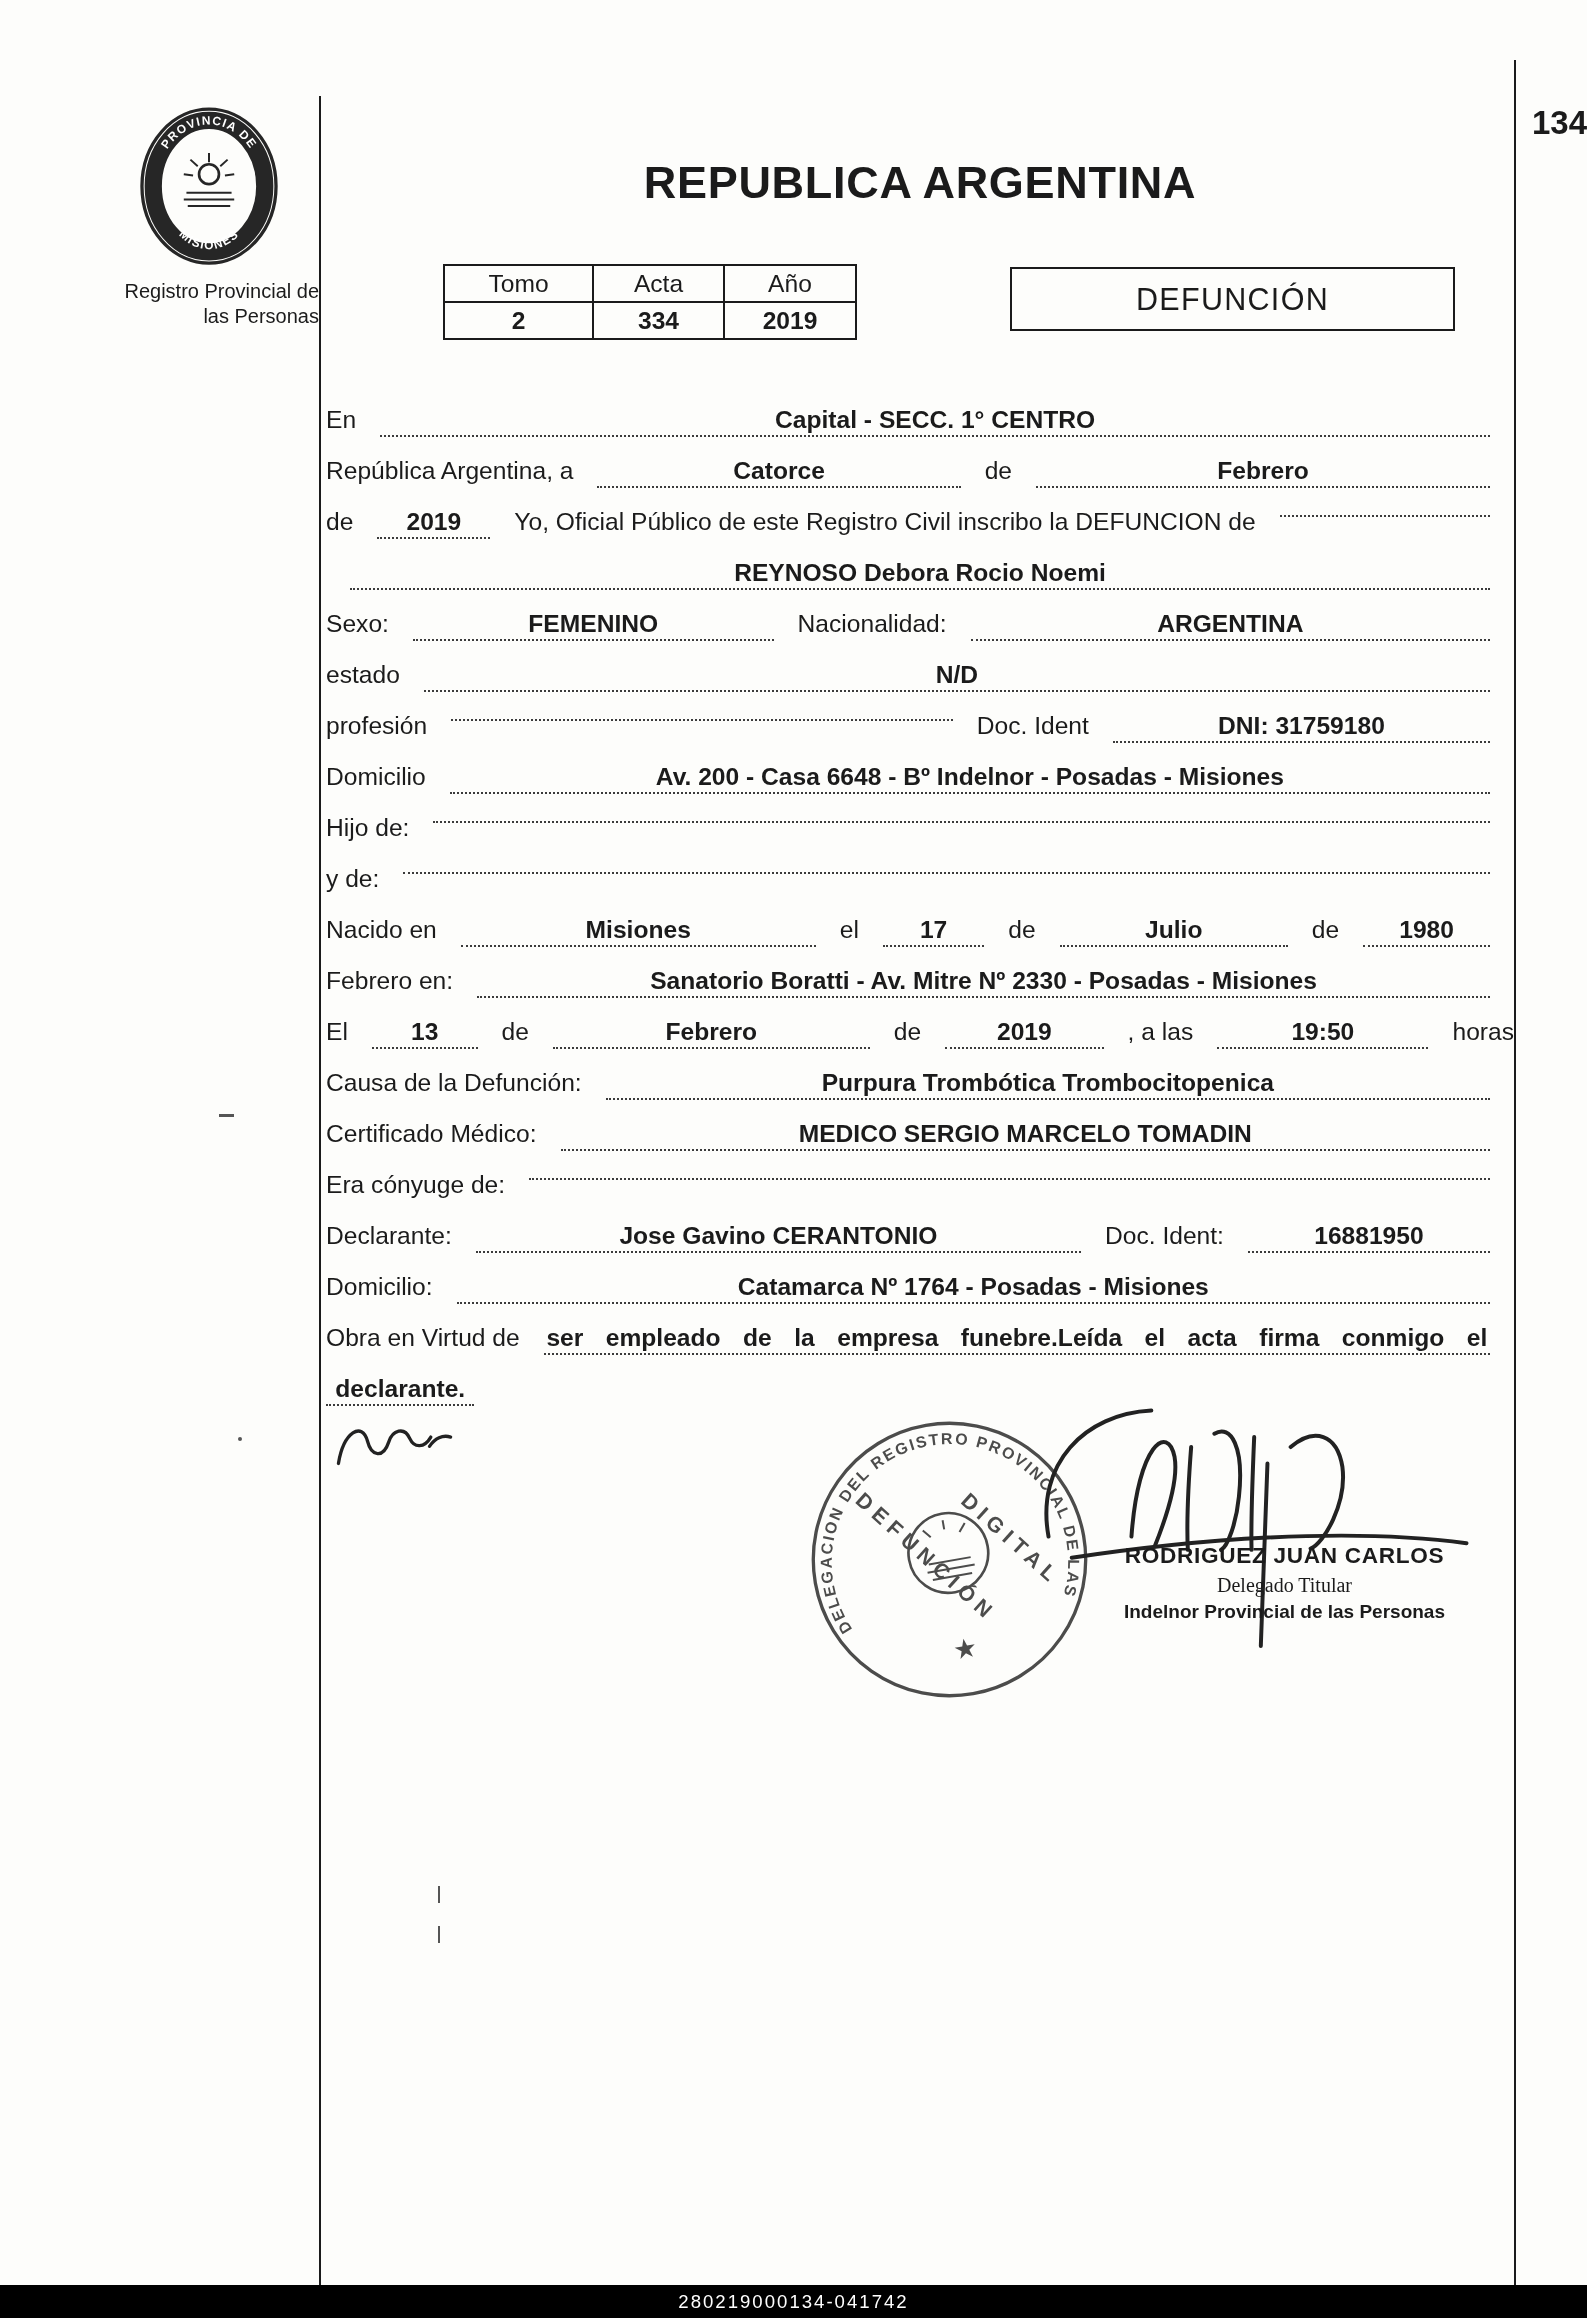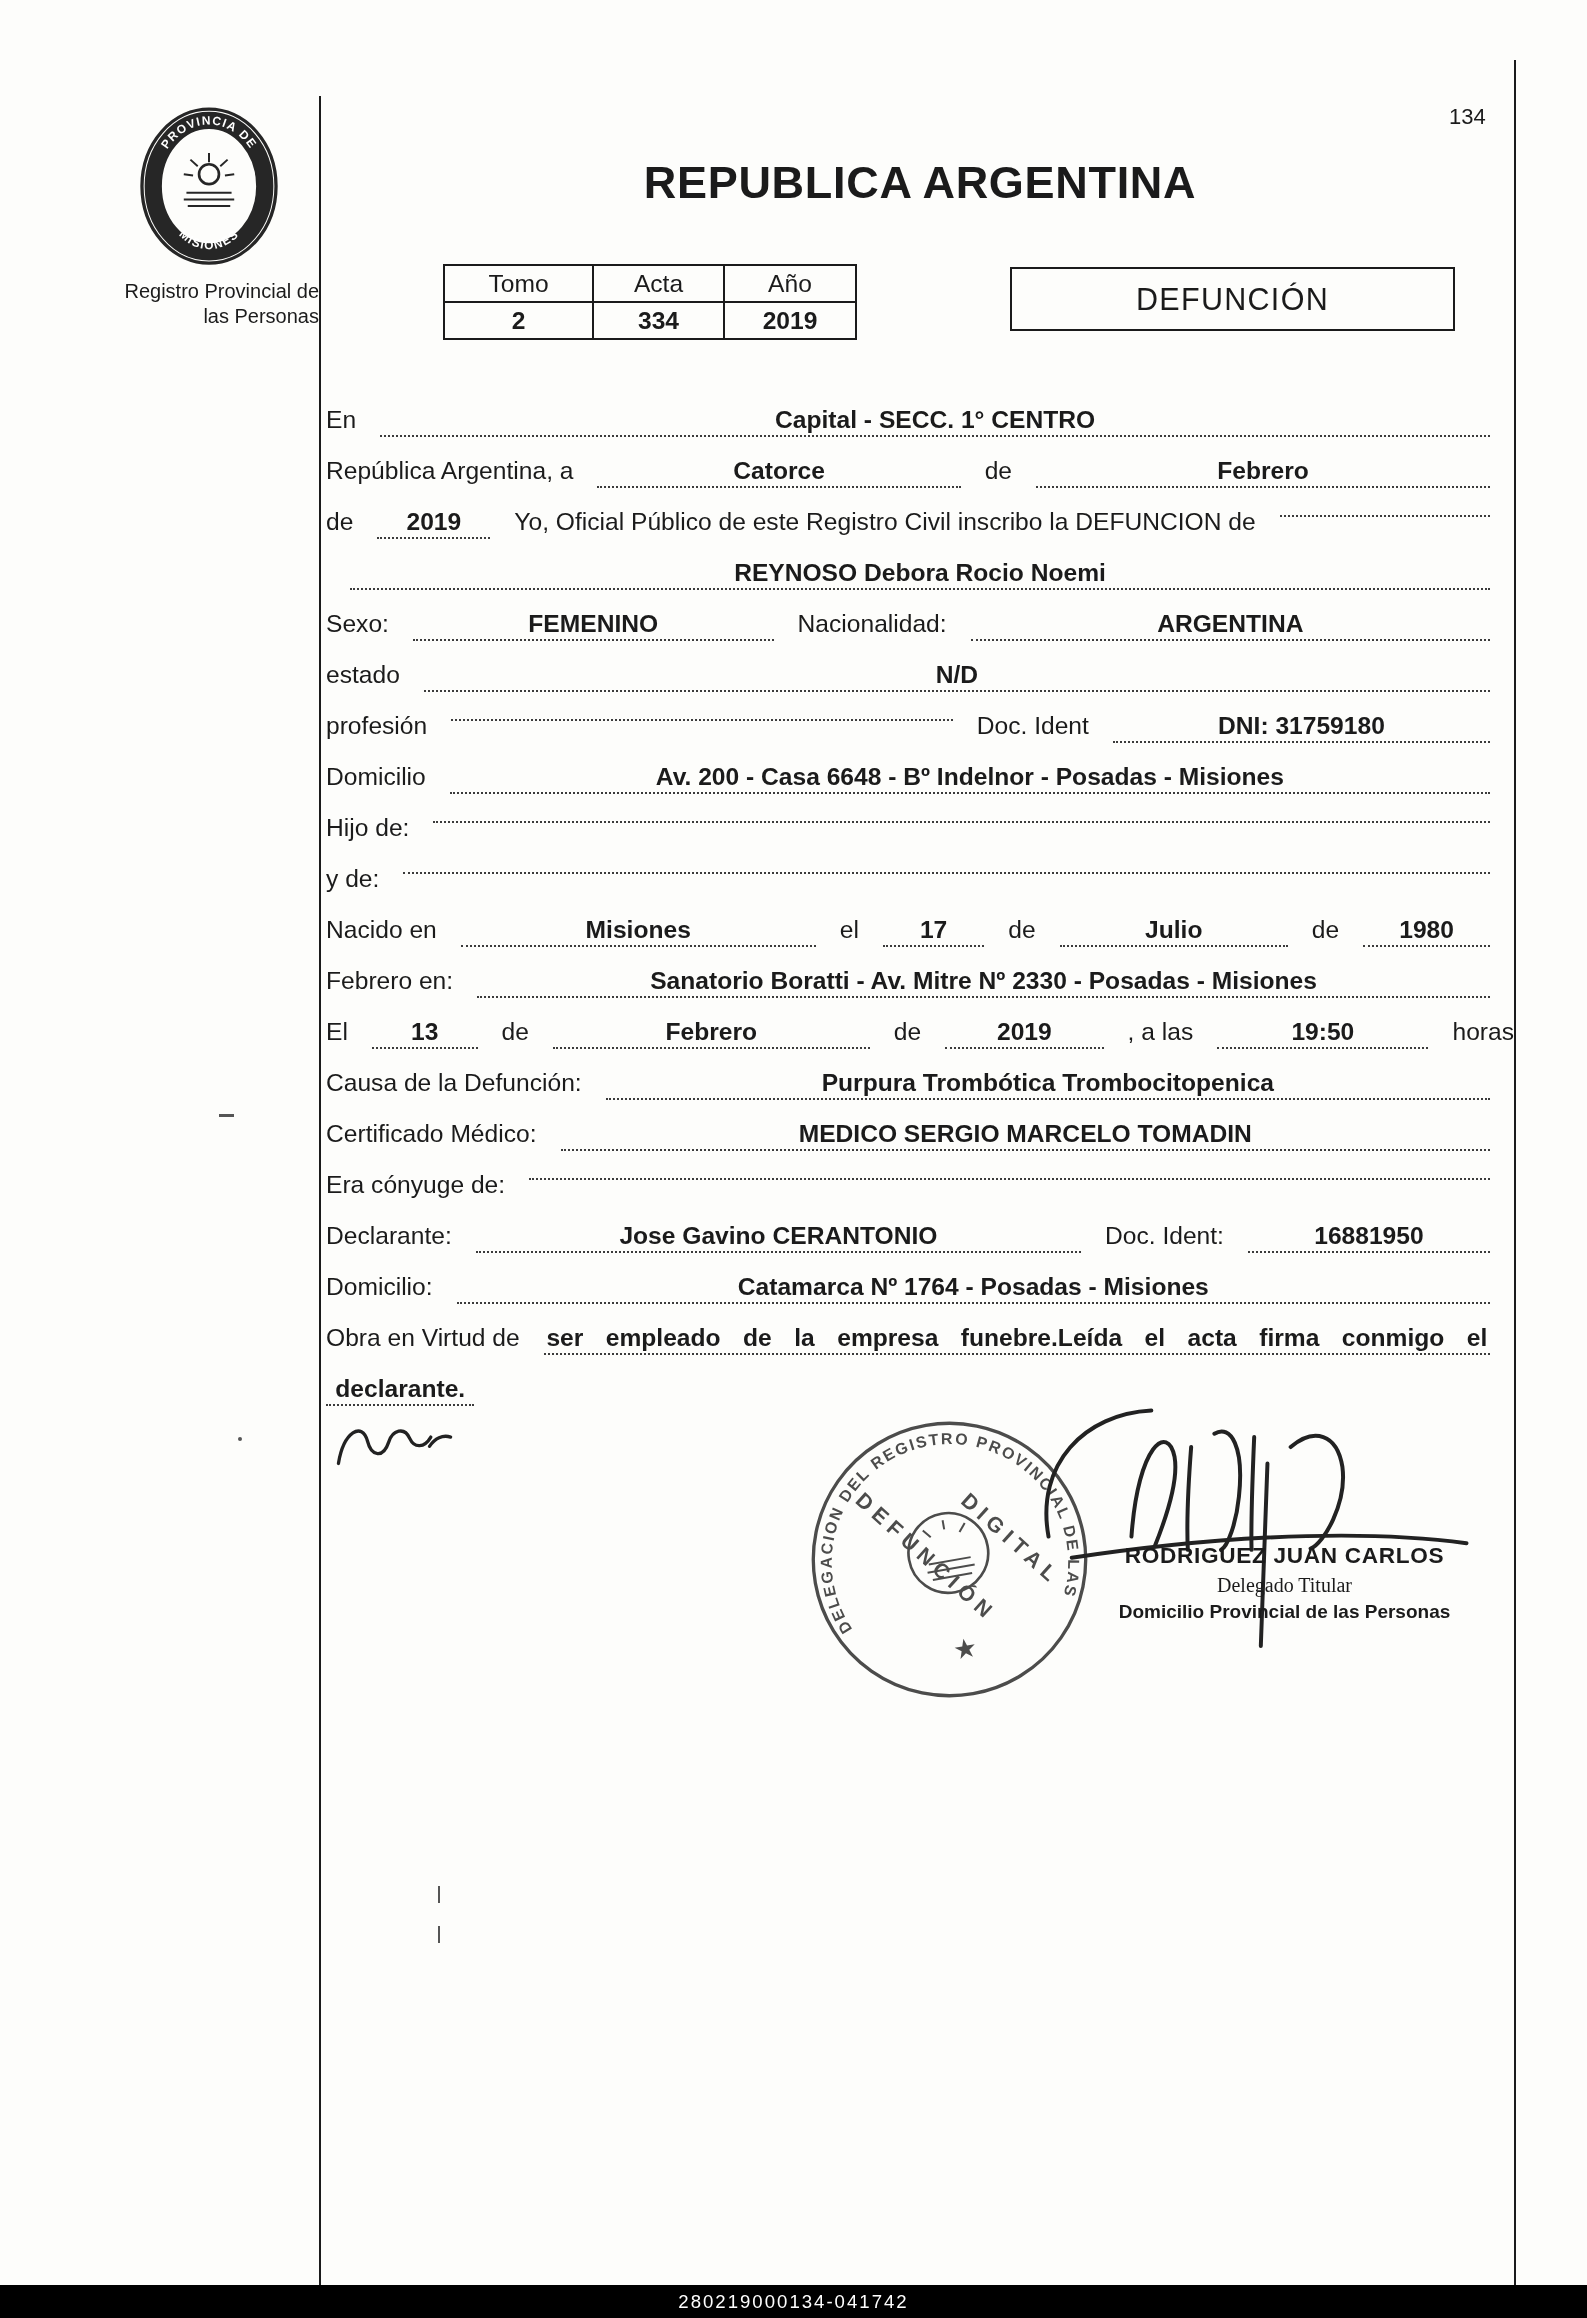--- a/index.html
+++ b/index.html
@@ -3,21 +3,21 @@
 <meta charset="utf-8">
 <style>
   * { box-sizing: border-box; margin: 0; padding: 0; }
   body { background: #d9d9d9; font-family: "Liberation Sans", sans-serif; color: #1b1b1b; }
   .page { position: relative; width: 1587px; height: 2319px; background: #fdfdfb; margin: 0 auto; overflow: hidden; }
 
   .vline { position: absolute; width: 2px; background: #1b1b1b; }
   .vline.left { left: 319px; top: 96px; height: 2190px; }
   .vline.right { left: 1514px; top: 60px; height: 2226px; }
 
-  .page-num { position: absolute; left: 1449px; top: 104px; font-size: 22px; }
+  .page-num { position: absolute; left: 1532px; top: 104px; font-size: 33px; font-weight: bold; }
 
   .logo { position: absolute; left: 136px; top: 105px; }
   .org-caption { position: absolute; left: 100px; top: 279px; width: 219px; text-align: right; font-size: 20px; line-height: 24.6px; }
 
   .title { position: absolute; left: 326px; top: 157px; width: 1188px; text-align: center; font-size: 45px; font-weight: bold; letter-spacing: 0.7px; }
 
   .rec-table { position: absolute; left: 443px; top: 264px; border-collapse: collapse; }
   .rec-table th, .rec-table td { border: 2px solid #1b1b1b; font-size: 24.6px; text-align: center; font-weight: normal; height: 37px; }
   .rec-table .c1 { width: 149px; } .rec-table .c2 { width: 131px; } .rec-table .c3 { width: 132px; margin-left: 24px; }
   .rec-table td { font-weight: bold; }
@@ -316,21 +316,21 @@
       <path d="M 345,80 C 342,150 340,205 341,250"></path>
       <path d="M 365,120 C 362,220 358,320 355,395"></path>
       <path d="M 400,95 C 435,65 470,75 478,125 C 485,180 450,240 430,248"></path>
       <path d="M 70,262 C 250,235 480,215 665,240"></path>
     </g>
   </svg>
 
   <div class="sig-block">
     <div class="sig-name">RODRIGUEZ JUAN CARLOS</div>
     <div class="sig-title">Delegado Titular</div>
-    <div class="sig-org">Domicilio Provincial de las Personas</div>
+    <div class="sig-org">Indelnor Provincial de las Personas</div>
   </div>
 
   <div class="artifact" style="left:219px; top:1114px; width:14.6px; height:2.7px;"></div>
   <div class="artifact" style="left:438px; top:1886px; width:2px; height:17px;"></div>
   <div class="artifact" style="left:438px; top:1926px; width:2px; height:17px;"></div>
   <div class="artifact" style="left:238px; top:1437px; width:4px; height:4px; border-radius:50%;"></div>
 
   <div class="footer-bar">
     <span>280219000134-041742</span>
   </div>

